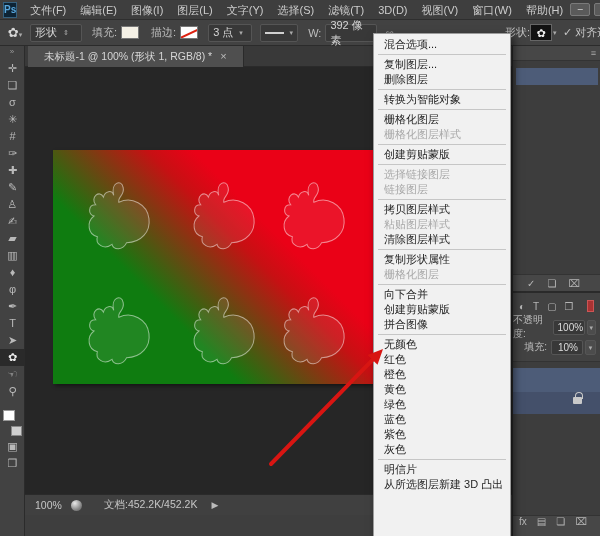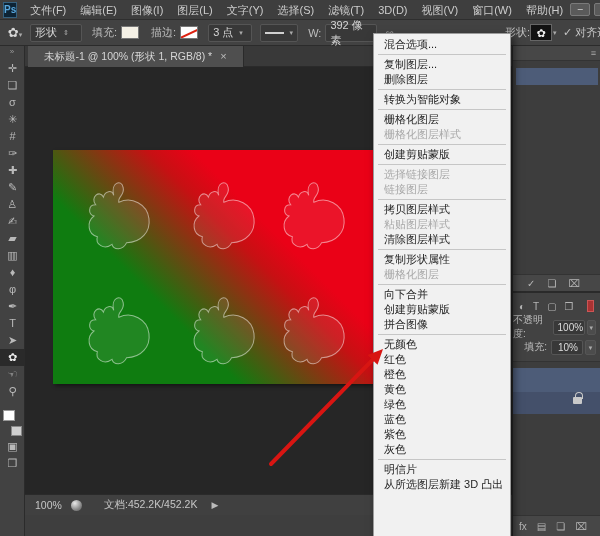--- a/index.html
+++ b/index.html
@@ -62,21 +62,21 @@
   .filter-row { height:22px; display:flex; align-items:center; gap:8px; padding-left:6px; color:#b5b5b5; font-size:10px; }
   .filter-switch { width:7px; height:12px; background:#a33; border:1px solid #c55; margin-left:auto; margin-right:6px; }
   .prop-row { height:20px; display:flex; align-items:center; justify-content:flex-end; padding-right:4px; color:#bdbdbd; font-size:10px; }
   .prop-well { background:#383838; border:1px solid #555; border-radius:2px; height:15px; line-height:13px; padding:0 4px; color:#ddd; margin-left:4px; min-width:32px; text-align:right; }
   .prop-dd { width:11px; height:15px; background:#4c4c4c; border:1px solid #555; border-radius:2px; margin-left:2px; color:#aaa; font-size:6px; text-align:center; line-height:14px; }
   .layer-rows { position:absolute; left:0; top:66px; width:100%; height:155px; background:#3d3d3d; border-top:1px solid #333; }
   .layer-sel { position:absolute; left:0; top:6px; width:100%; height:24px; background:#4d5c78; }
   .layer-bg-row { position:absolute; left:0; top:30px; width:100%; height:22px; background:#44506a; }
   .lock-icon { position:absolute; right:18px; top:5px; width:9px; height:7px; background:#c9c9c9; border-radius:1px; }
   .lock-icon::before { content:""; position:absolute; left:1.5px; top:-5px; width:6px; height:6px; border:1.5px solid #c9c9c9; border-bottom:none; border-radius:4px 4px 0 0; }
-  .layers-bbar { position:absolute; left:0; bottom:0; width:100%; height:21px; background:#474747; border-top:1px solid #333; display:flex; align-items:center; gap:10px; padding-left:6px; color:#b5b5b5; font-size:10px; font-style:italic; }
+  .layers-bbar { position:absolute; left:0; bottom:0; width:100%; height:21px; background:#474747; border-top:1px solid #333; display:flex; gap:10px; padding-left:6px; color:#b5b5b5; font-size:10px; font-style:italic; }
   .layers-bbar .ni { font-style:normal; }
 
   
   .ctxmenu { position:absolute; left:373px; top:33px; width:138px; height:520px; background:#f1f1f1; border:1px solid #9b9b9b; box-shadow:3px 4px 8px rgba(0,0,0,.55); z-index:20; padding-top:3px; overflow:hidden; }
   .mi { height:15px; line-height:15px; padding-left:10px; font-size:11px; color:#1f1f1f; white-space:nowrap; }
   .mi.disabled { color:#a8a8a8; }
   .mi.sep { height:0; border-top:1px solid #c6c6c6; margin:2px 4px 2px 4px; padding:0; }
 
   
   .arrow-overlay { position:absolute; left:0; top:0; width:600px; height:536px; z-index:30; pointer-events:none; }

